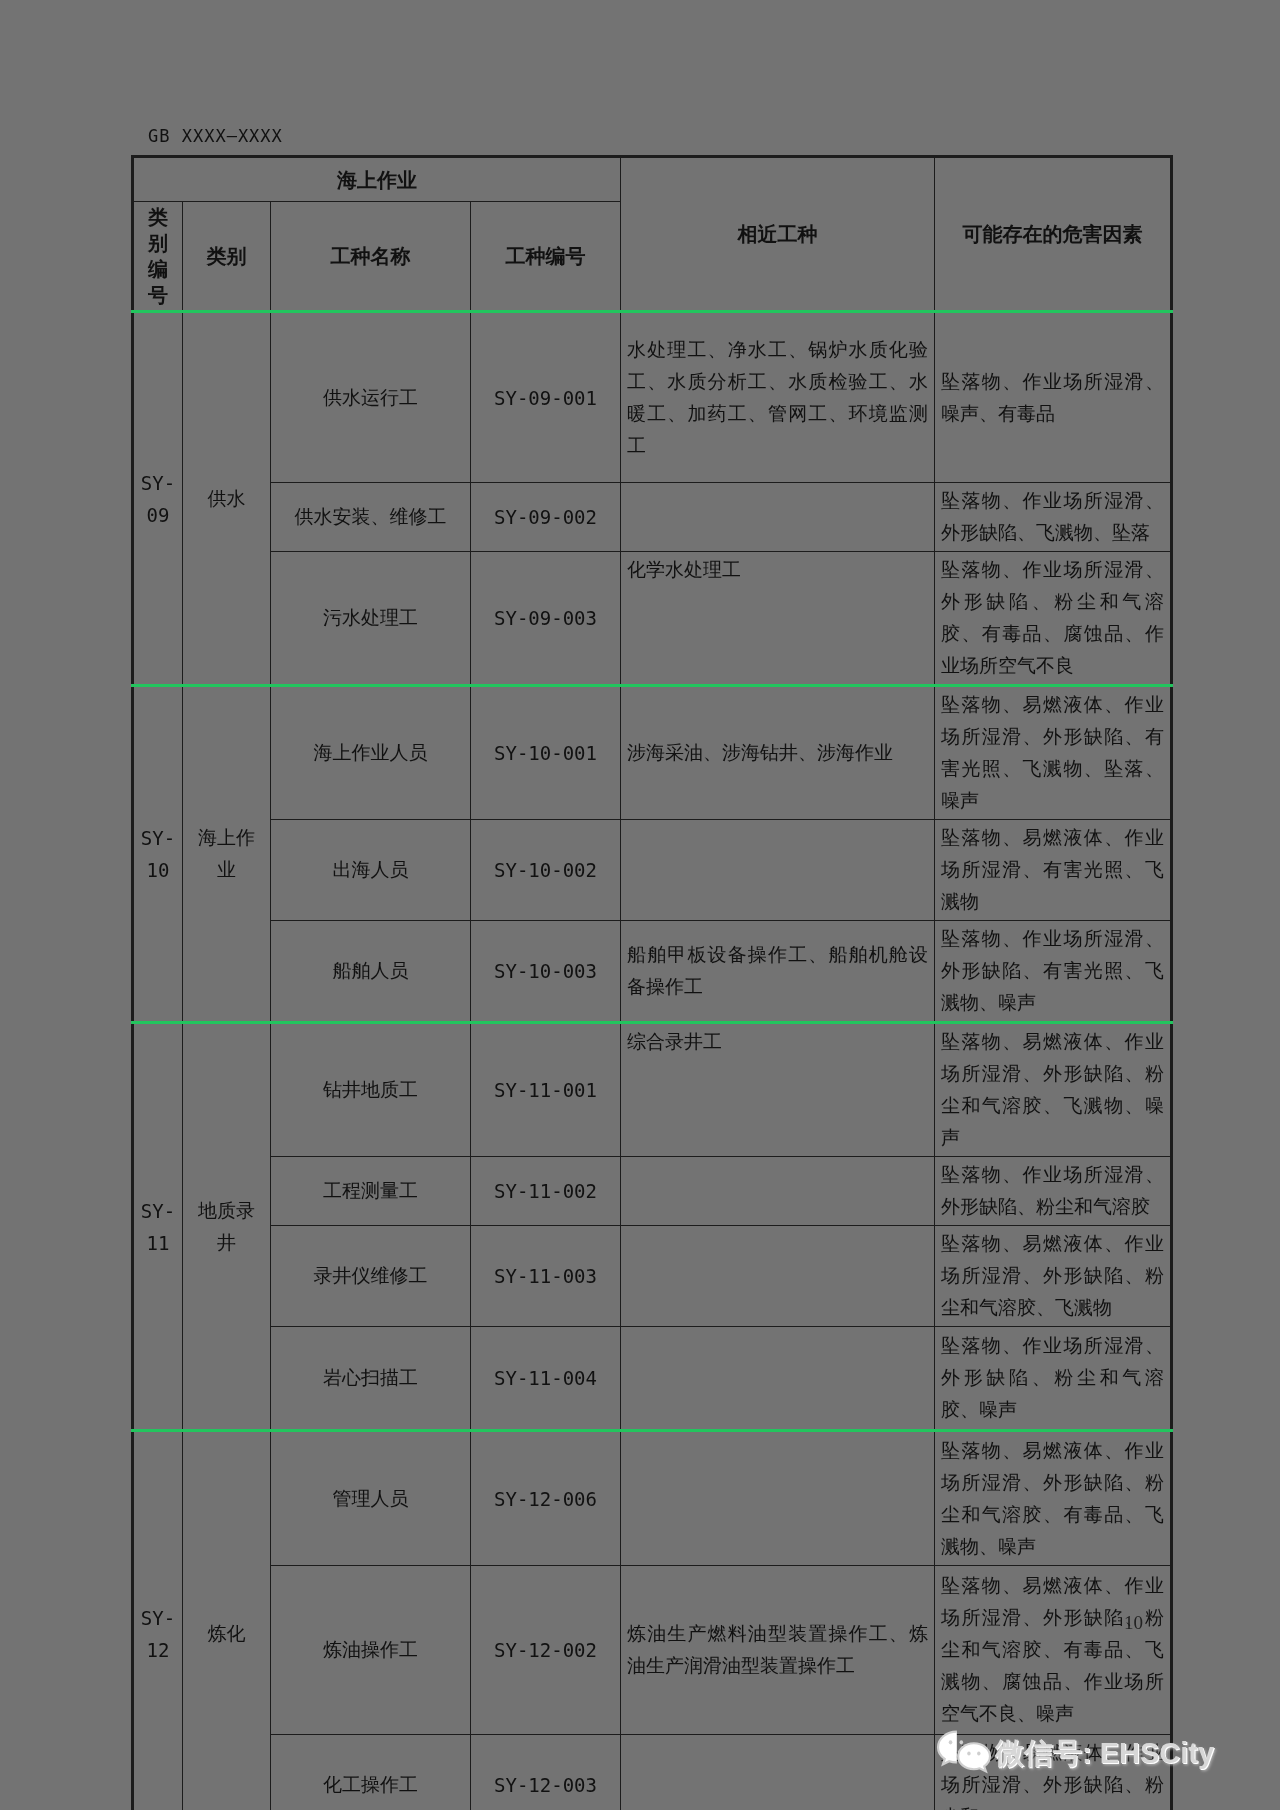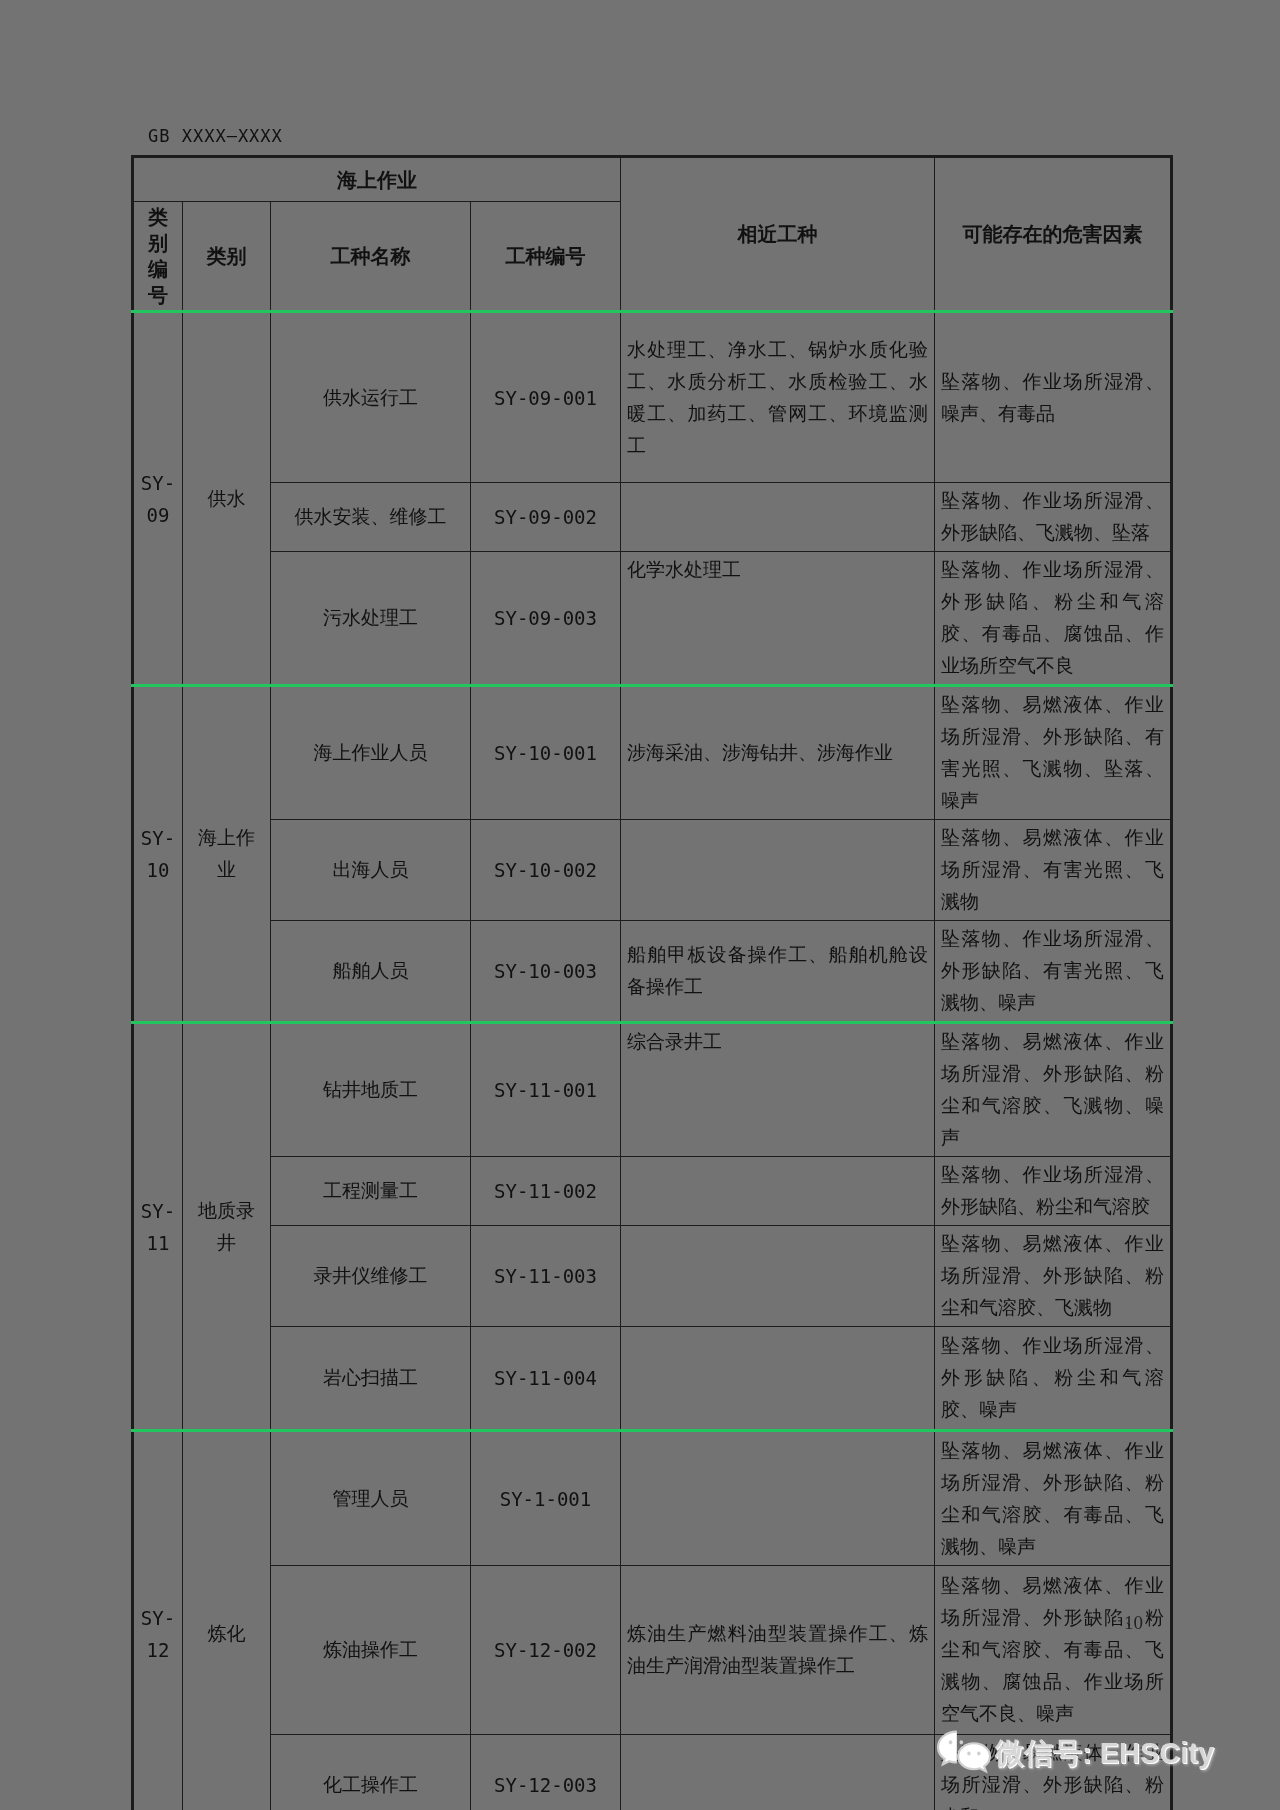--- a/index.html
+++ b/index.html
@@ -158,21 +158,21 @@
         <td class="c">岩心扫描工</td>
         <td class="code">SY-11-004</td>
         <td class="l"></td>
         <td class="l">坠落物、作业场所湿滑、外形缺陷、粉尘和气溶胶、噪声</td>
       </tr>
 
       <tr class="grp" style="height:135px">
         <td class="code" rowspan="3">SY-12</td>
         <td class="c" rowspan="3">炼化</td>
         <td class="c">管理人员</td>
-        <td class="code">SY-1-001</td>
+        <td class="code">SY-12-006</td>
         <td class="l"></td>
         <td class="l">坠落物、易燃液体、作业场所湿滑、外形缺陷、粉尘和气溶胶、有毒品、飞溅物、噪声</td>
       </tr>
       <tr style="height:169px">
         <td class="c">炼油操作工</td>
         <td class="code">SY-12-002</td>
         <td class="l">炼油生产燃料油型装置操作工、炼油生产润滑油型装置操作工</td>
         <td class="l">坠落物、易燃液体、作业场所湿滑、外形缺陷、粉尘和气溶胶、有毒品、飞溅物、腐蚀品、作业场所空气不良、噪声</td>
       </tr>
       <tr style="height:69px">

